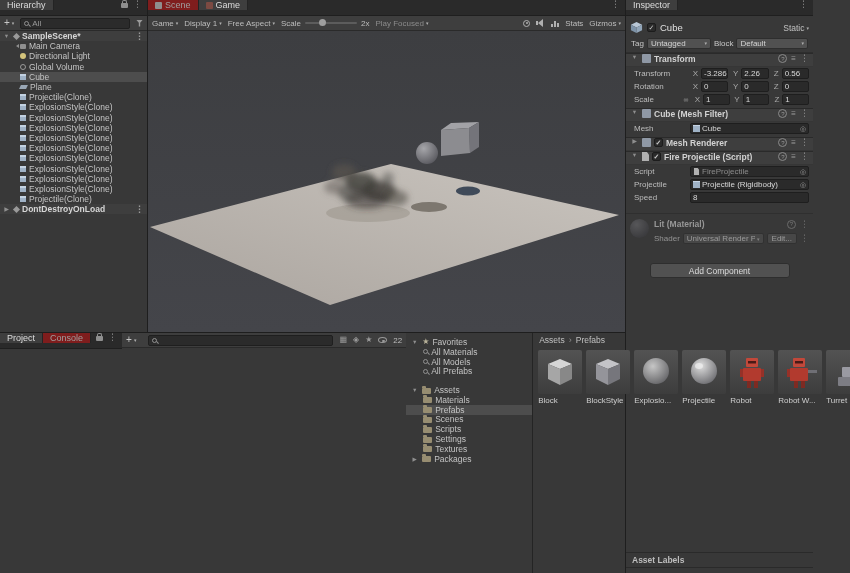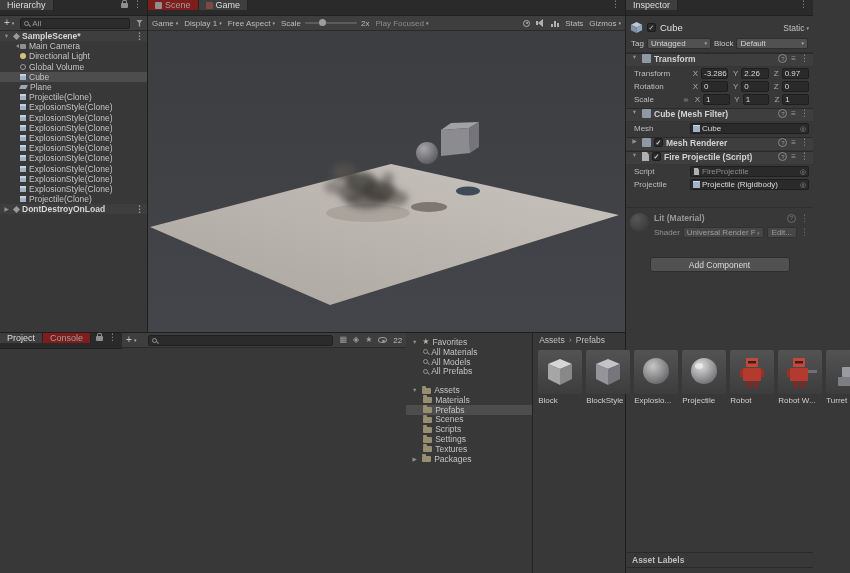--- a/index.html
+++ b/index.html
@@ -366,21 +366,21 @@
     <span class="axis">X</span>
     <div class="field">
         <span>-3.28621</span>
       </div>
     <span class="axis">Y</span>
     <div class="field">
         <span>2.26</span>
       </div>
     <span class="axis">Z</span>
     <div class="field">
-        <span>0.97</span>
+        <span>0.56</span>
       </div>
   </div>
   <div class="irow">
     <span class="ilabel">Rotation</span>
     <span class="axis">X</span>
     <div class="field">
         <span>0</span>
       </div>
     <span class="axis">Y</span>
     <div class="field">
@@ -459,22 +459,28 @@
     </div>
   </div>
   <div class="irow">
     <span class="ilabel">Projectile</span>
     <div class="field">
       <span class="mini-cube"></span>
       <span>Projectile (Rigidbody)</span>
       <span class="picker">◎</span>
     </div>
   </div>
-
-  <div class="mat" style="margin-top:16px">
+  <div class="irow">
+    <span class="ilabel">Speed</span>
+    <div class="field">
+        <span>8</span>
+      </div>
+  </div>
+
+  <div class="mat" style="margin-top:9px">
     <div class="mat-preview"></div>
     <div class="mat-main">
       <div class="mat-title">
         <span>Lit (Material)</span>
         <span class="right">
             <span class="help">?</span>
             <span class="kebab">⋮</span>
           </span>
       </div>
       <div class="mat-row">

